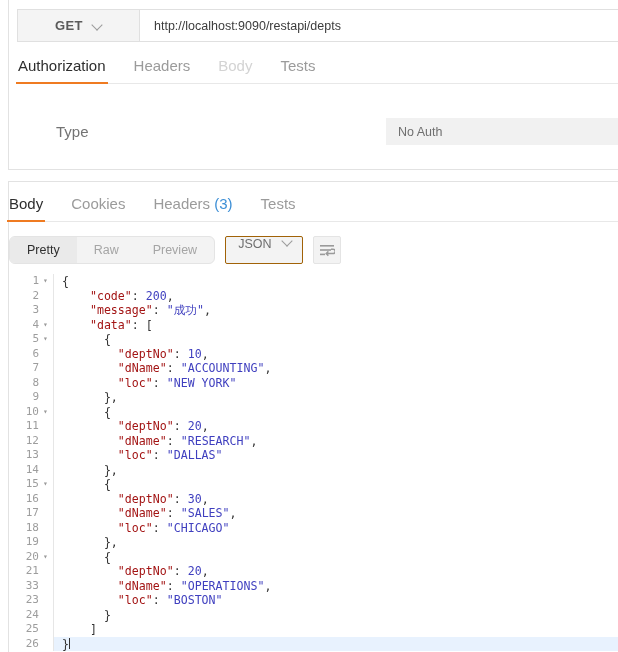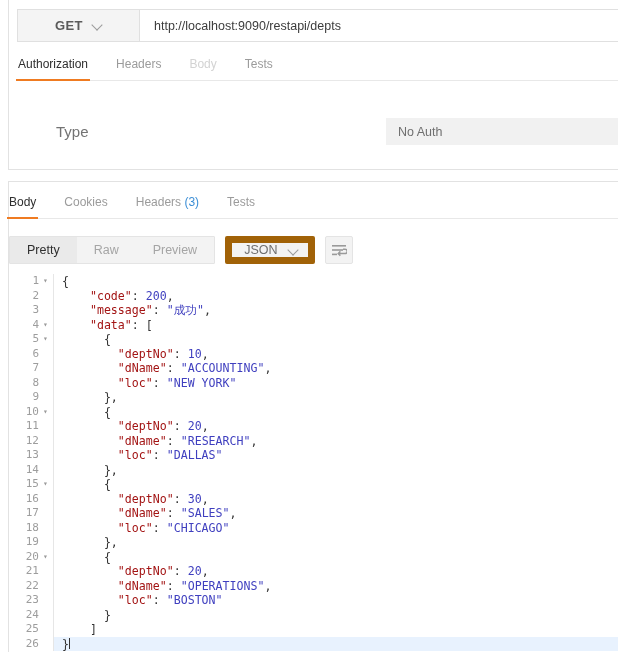--- a/index.html
+++ b/index.html
@@ -41,21 +41,21 @@
     font-size: 12.5px; color: #3c3c3c; font-family: "Liberation Sans", sans-serif;
     background:#fff;
   }
 
   
   .tabs {
     position: absolute; display: flex; align-items: flex-end;
     border-bottom: 1px solid #e8e8e8;
   }
   .tab {
-    font-size: 12px; color: #9b9b9b; padding: 0 0 9px 0; margin-right: 28px;
+    font-size: 15px; color: #9b9b9b; padding: 0 0 9px 0; margin-right: 28px;
     cursor: pointer; position: relative; white-space: nowrap;
   }
   .tab.active { color: #2e2e2e; }
   .tab.active::after {
     content: ""; position: absolute; left: -2px; right: -2px; bottom: -1px;
     height: 2px; background: #ef7b21;
   }
   .tab.disabled { color: #d3d3d3; cursor: default; }
   .tab .badge { color: #3d8fd6; }
 
@@ -77,28 +77,28 @@
   }
 
   
   .res-panel {
     position: absolute; left: 8px; top: 181px; width: 640px; height: 480px;
     background: #fff; border: 1px solid #e2e2e2; border-bottom:none;
   }
   .fmt-bar { position: absolute; left: 9px; top: 236px; display: flex; align-items: center; gap: 10px; }
   .seg {
     display: flex; align-items: center; background: #f3f3f3; border: 1px solid #e4e4e4;
-    height: 28px; border-radius: 1px; overflow: hidden;
+    height: 28px; border-radius: 6px; overflow: hidden;
   }
   .seg-item {
     font-size: 12.5px; color: #a5a5a5; padding: 0 17px; line-height: 26px; cursor: pointer;
   }
   .seg-item.active { color: #2e2e2e; background: #eaeaea; }
   .mini-select {
-    display:flex; align-items:center; gap: 12px; background: #f3f3f3; border: 7px solid #a16207;
+    display:flex; gap: 12px; background: #f3f3f3; border: 1px solid #a16207;
     height: 28px; padding: 0 10px 0 12px; border-radius: 2px; cursor: pointer;
   }
   .mini-select span { font-size: 12.5px; color: #6f6f6f; }
   .wrap-btn {
     width: 28px; height: 28px; background: #f3f3f3; border: 1px solid #e4e4e4;
     border-radius: 2px; display:flex; align-items:center; justify-content:center; cursor:pointer;
   }
 
   
   .editor {
@@ -352,21 +352,21 @@
       <div class="code-row">
         <div class="gutter">
           <span>21</span>
           <span class="fold"></span>
         </div>
         <div class="gutter-sep"></div>
         <div class="code-text">        <span class="k">"deptNo"</span><span class="p">: </span><span class="n">20</span><span class="p">,</span></div>
       </div>
       <div class="code-row">
         <div class="gutter">
-          <span>22</span>
+          <span>33</span>
           <span class="fold"></span>
         </div>
         <div class="gutter-sep"></div>
         <div class="code-text">        <span class="k">"dName"</span><span class="p">: </span><span class="s">"OPERATIONS"</span><span class="p">,</span></div>
       </div>
       <div class="code-row">
         <div class="gutter">
           <span>23</span>
           <span class="fold"></span>
         </div>

